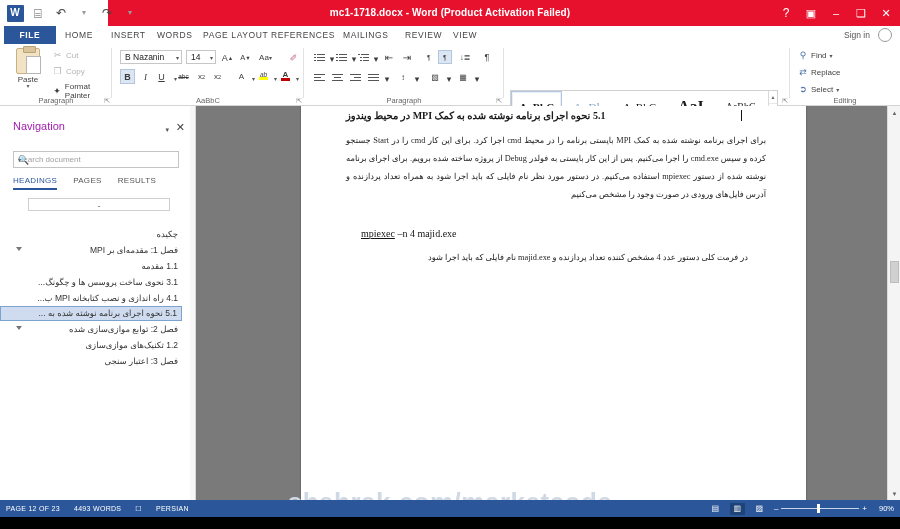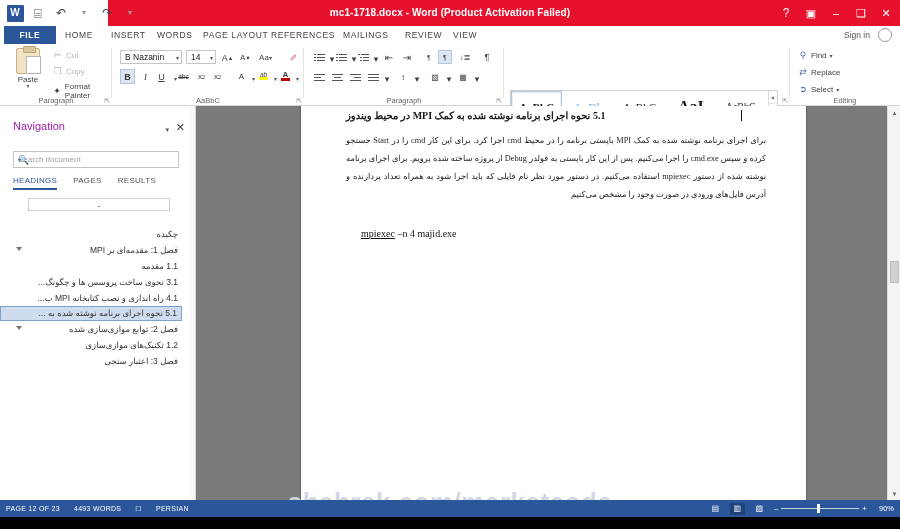--- a/index.html
+++ b/index.html
@@ -442,20 +442,21 @@
       </div>
       <div class="nav-sb"></div>
     </div>
 
     <div class="canvas">
       <div class="page">
         <div class="doc-h1">5.1 نحوه اجرای برنامه نوشته شده به کمک MPI در محیط ویندوز</div>
         <div class="caret"></div>
         <div class="doc-p" style="right:40px;top:38px;width:420px">برای اجرای برنامه نوشته شده به کمک MPI بایستی برنامه را در محیط cmd اجرا کرد. برای این کار cmd را در Start جستجو کرده و سپس cmd.exe را اجرا می‌کنیم. پس از این کار بایستی به فولدر Debug از پروژه ساخته شده برویم. برای اجرای برنامه نوشته شده از دستور mpiexec استفاده می‌کنیم. در دستور مورد نظر نام فایلی که باید اجرا شود به همراه تعداد پردازنده و آدرس فایل‌های ورودی در صورت وجود را مشخص می‌کنیم</div>
         <div class="doc-code"><u>mpiexec</u><span> –n 4 majid.exe</span></div>
+        <div class="doc-p" style="right:58px;top:155px;width:370px">در فرمت کلی دستور عدد 4 مشخص کننده تعداد پردازنده و majid.exe نام فایلی که باید اجرا شود</div>
       </div>
       <div class="v-sb">
         <div class="up">▲</div>
         <div class="thumb"></div>
         <div class="dn">▼</div>
       </div>
     </div>
   </div>
 
   <div class="watermark">shahrak.com/marketcode</div>

